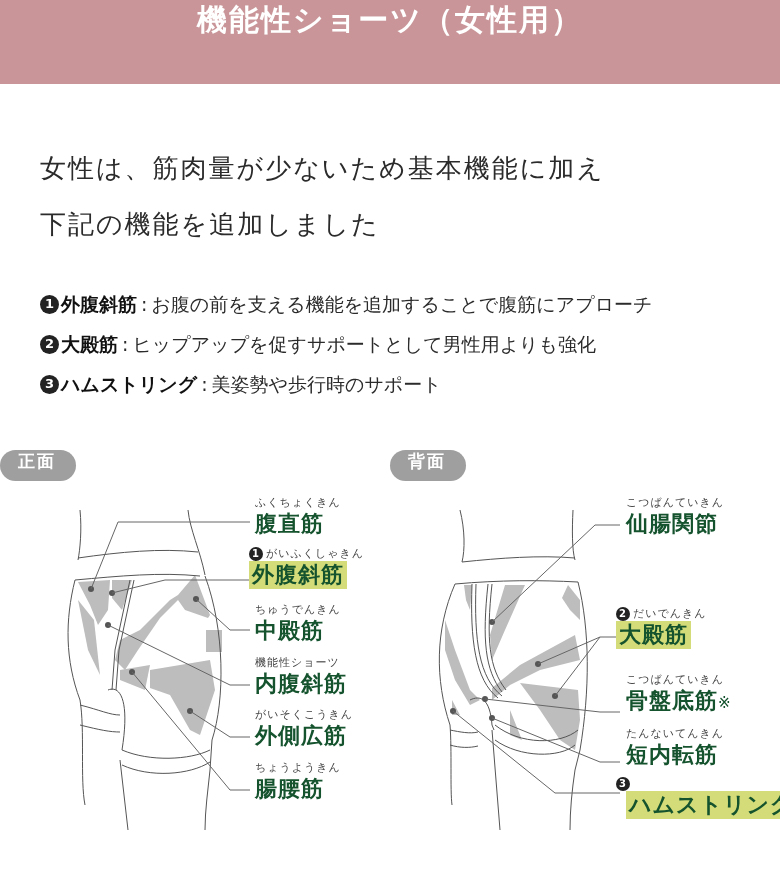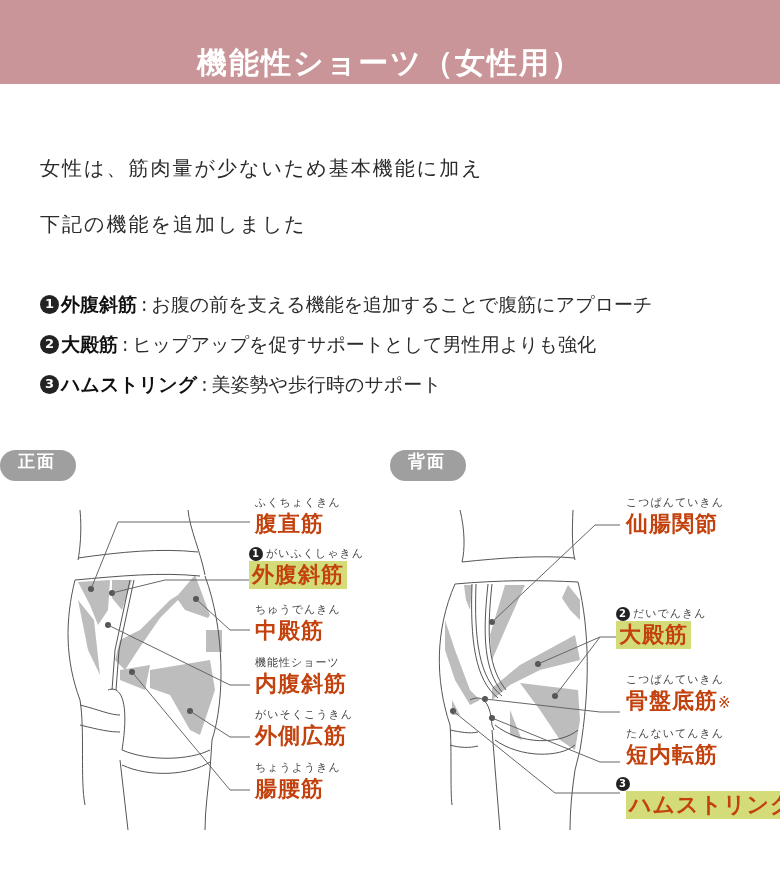--- a/index.html
+++ b/index.html
@@ -1,36 +1,36 @@
 <!DOCTYPE html>
 <html><head>
 <meta charset="utf-8">
 <style>
   html, body { margin: 0; padding: 0; background: #ffffff; }
   body { width: 780px; height: 886px; position: relative; overflow: hidden;
          font-family: "DejaVu Sans", "Liberation Sans", sans-serif; color: #333333; }
   .header { position: absolute; left: 0; top: 0; width: 780px; height: 84px;
-            background: #c99598; display: flex; align-items: flex-end; justify-content: center; }
+            background: #c99598; display: flex; align-items: flex-start; justify-content: center; }
   .header h1 { margin: 0; color: #ffffff; font-size: 30px; font-weight: bold; letter-spacing: 2px; }
-  .intro { position: absolute; left: 40px; top: 140px; font-size: 20px; line-height: 56px;
+  .intro { position: absolute; left: 40px; top: 140px; font-size: 26px; line-height: 56px;
            color: #2b2b2b; letter-spacing: 2px; }
   .intro div { white-space: nowrap; }
   .features { position: absolute; left: 40px; top: 284px; font-size: 19px; line-height: 40px; color: #2b2b2b; }
   .feature { white-space: nowrap; display: flex; align-items: center; }
   .num { display: inline-flex; width: 19px; height: 19px; border-radius: 50%; background: #222;
          color: #fff; font-size: 13px; font-weight: bold; align-items: center; justify-content: center; margin-right: 2px; }
   .fname { font-weight: bold; color: #111; }
   .colon { margin: 0 4px; }
   .pill { position: absolute; height: 31px; border-radius: 16px; background: #9f9f9f; color: #fff;
           font-size: 17px; font-weight: bold; display: flex; padding: 0 20px 0 18px; letter-spacing: 2px; }
   .diagram { position: absolute; }
   .label { position: absolute; white-space: nowrap; }
   .ruby { font-size: 11px; color: #444; letter-spacing: 1px; display: block; height: 14px; line-height: 14px; }
   .ruby .num { width: 14px; height: 14px; font-size: 10px; margin-right: 3px; vertical-align: middle; }
-  .lname { font-size: 22px; font-weight: bold; color: #c2410c; letter-spacing: 1px; display: inline-block; line-height: 28px; }
+  .lname { font-size: 22px; font-weight: bold; color: #14532d; letter-spacing: 1px; display: inline-block; line-height: 28px; }
   .hl { background: #d3dc78; padding: 0 3px; }
   .mark { font-size: 15px; font-weight: normal; }
 </style>
 </head>
 <body>
 
 <div class="header">
   <h1>機能性ショーツ（女性用）</h1>
 </div>
 

